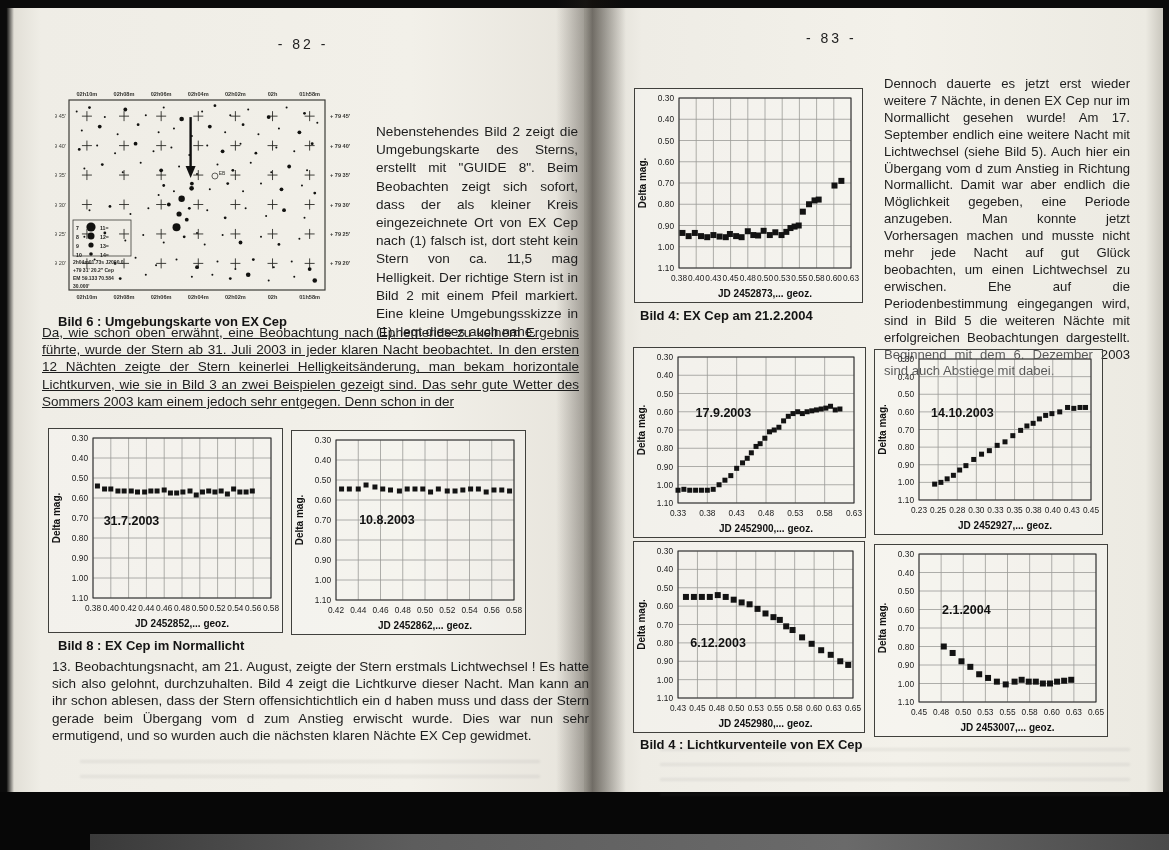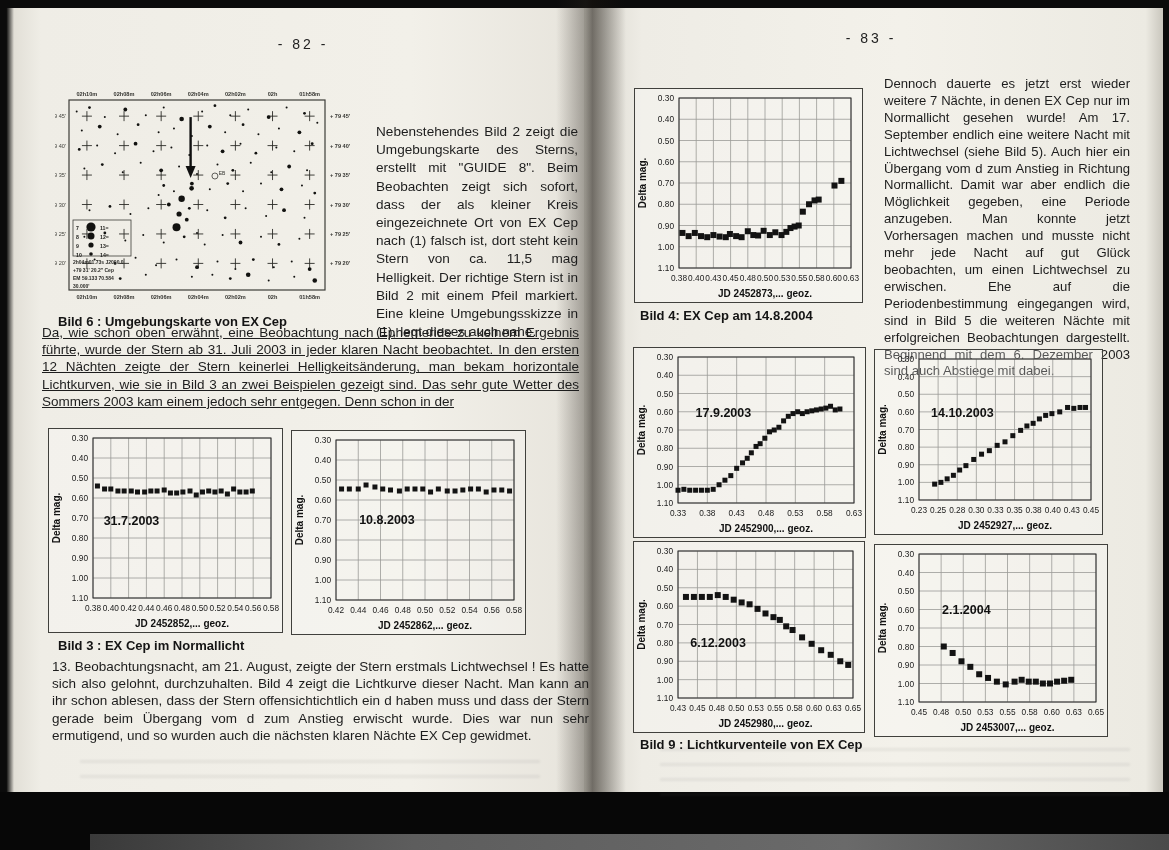--- a/index.html
+++ b/index.html
@@ -10,21 +10,21 @@
     background:linear-gradient(90deg,#dedbd2 0%,#efede6 6%,#f2f0e9 70%,#e7e4dc 100%);}
   #page-right{left:584px;width:579px;
     background:linear-gradient(90deg,#d8d5cc 0%,#eeece5 10%,#f3f1ea 55%,#eceae2 97%,#c9c6bd 100%);}
   #gutter{position:absolute;left:556px;top:0;width:70px;height:800px;
     background:linear-gradient(90deg,rgba(0,0,0,0) 0%,rgba(40,35,28,.38) 42%,rgba(25,20,15,.55) 52%,rgba(0,0,0,0) 100%);}
   #bottom-band{position:absolute;left:0;top:792px;width:1169px;height:58px;background:#070707;}
   #bottom-strip{position:absolute;left:90px;top:834px;width:1079px;height:16px;
     background:linear-gradient(90deg,#3a3a3a,#5d5d5d 30%,#6a6a6a 70%,#4a4a4a);}
   .pageno{position:absolute;font-size:14px;letter-spacing:3px;color:#222;}
   #pn82{left:238px;top:36px;width:130px;text-align:center;}
-  #pn83{left:806px;top:30px;width:130px;text-align:center;}
+  #pn83{left:806px;top:30px;width:130px;text-align:left;}
   .caption{position:absolute;font-weight:bold;font-size:13px;color:#141414;}
   .body-text{position:absolute;text-align:justify;color:#1d1d1d;}
   #col-82{left:376px;top:87px;width:202px;font-size:13.6px;line-height:18.2px;margin-top:36px;}
   #para-82-mid{left:42px;top:324px;width:537px;font-size:13.5px;line-height:17.2px;text-decoration:underline;}
   #para-82-bottom{left:52px;top:658px;width:537px;font-size:13.5px;line-height:17.2px;}
   #col-83{left:884px;top:76px;width:246px;font-size:13.1px;line-height:16.9px;}
   .chart{position:absolute;border:1px solid #40403c;background:rgba(255,255,255,.25);}
   #chartA{left:634px;top:88px;width:227px;height:213px;}
   #chartB{left:48px;top:428px;width:233px;height:203px;}
   #chartC{left:291px;top:430px;width:233px;height:203px;}
@@ -408,21 +408,21 @@
         <rect x="176.11250000000007" y="55.5" width="5" height="5" fill="#131313"></rect>
         <rect x="183.9000000000001" y="55.5" width="5" height="5" fill="#131313"></rect>
         <rect x="191.68750000000009" y="58.500000000000014" width="5" height="5" fill="#131313"></rect>
         <rect x="199.4750000000001" y="56.50000000000001" width="5" height="5" fill="#131313"></rect>
         <rect x="207.2625" y="56.50000000000001" width="5" height="5" fill="#131313"></rect>
         <rect x="215.04999999999998" y="57.50000000000001" width="5" height="5" fill="#131313"></rect>
         <text class="lbl" x="67.14" y="92.99999999999999">10.8.2003</text>
         <text class="ax" x="133" y="198" text-anchor="middle">JD 2452862,... geoz.</text>
         <text class="ax" transform="translate(11,89) rotate(-90)" text-anchor="middle">Delta mag.</text>
       </svg></div>
-  <div id="cap-bild3" class="caption">Bild 3 : EX Cep im Normallicht</div>
+  <div id="cap-bild3" class="caption">Bild 8 : EX Cep im Normallicht</div>
   <div id="para-82-bottom" class="body-text">13. Beobachtungsnacht, am 21. August, zeigte der Stern erstmals Lichtwechsel ! Es hatte sich also gelohnt, durchzuhalten. Bild 4 zeigt die Lichtkurve dieser Nacht. Man kann an ihr schon ablesen, dass der Stern offensichtichtlich ein d haben muss und dass der Stern gerade beim Übergang vom d zum Anstieg erwischt wurde. Dies war nun sehr ermutigend, und so wurden auch die nächsten klaren Nächte EX Cep gewidmet.</div>
 
   <div id="chartA" class="chart"><svg width="227" height="213">
         <line class="g" x1="44" y1="9" x2="44" y2="179"></line>
         <text class="tx" x="44" y="192" text-anchor="middle">0.38</text>
         <line class="g" x1="61.2" y1="9" x2="61.2" y2="179"></line>
         <text class="tx" x="61.2" y="192" text-anchor="middle">0.40</text>
         <line class="g" x1="78.4" y1="9" x2="78.4" y2="179"></line>
         <text class="tx" x="78.4" y="192" text-anchor="middle">0.43</text>
         <line class="g" x1="95.6" y1="9" x2="95.6" y2="179"></line>
@@ -484,21 +484,21 @@
         <rect x="160.71200000000005" y="133.5" width="6" height="6" fill="#131313"></rect>
         <rect x="164.84000000000003" y="119.68749999999997" width="6" height="6" fill="#131313"></rect>
         <rect x="171.03199999999995" y="112.25" width="6" height="6" fill="#131313"></rect>
         <rect x="176.53599999999997" y="108.42500000000001" width="6" height="6" fill="#131313"></rect>
         <rect x="180.66399999999996" y="107.575" width="6" height="6" fill="#131313"></rect>
         <rect x="196.488" y="93.54999999999998" width="6" height="6" fill="#131313"></rect>
         <rect x="203.368" y="88.87499999999999" width="6" height="6" fill="#131313"></rect>
         <text class="ax" x="130" y="208" text-anchor="middle">JD 2452873,... geoz.</text>
         <text class="ax" transform="translate(11,94) rotate(-90)" text-anchor="middle">Delta mag.</text>
       </svg></div>
-  <div id="cap-bild4a" class="caption">Bild 4:  EX Cep am 14.8.2004</div>
+  <div id="cap-bild4a" class="caption">Bild 4:  EX Cep am 21.2.2004</div>
   <div id="col-83" class="body-text">Dennoch dauerte es jetzt erst wieder weitere 7 Nächte, in denen EX Cep nur im Normallicht gesehen wurde! Am 17. September endlich eine weitere Nacht mit Lichtwechsel (siehe Bild 5). Auch hier ein Übergang vom d zum Anstieg in Richtung Normallicht. Damit war aber endlich die Möglichkeit gegeben, eine Periode anzugeben. Man konnte jetzt Vorhersagen machen und musste nicht mehr jede Nacht auf gut Glück beobachten, um einen Lichtwechsel zu erwischen. Ehe auf die Periodenbestimmung eingegangen wird, sind in Bild 5 die weiteren Nächte mit erfolgreichen Beobachtungen dargestellt. Beginnend mit dem 6. Dezember 2003 sind auch Abstiege mit dabei.</div>
 
   <div id="chartD" class="chart"><svg width="231" height="189">
         <line class="g" x1="44" y1="9" x2="44" y2="155"></line>
         <text class="tx" x="44" y="168" text-anchor="middle">0.33</text>
         <line class="g" x1="73.33333333333333" y1="9" x2="73.33333333333333" y2="155"></line>
         <text class="tx" x="73.33333333333333" y="168" text-anchor="middle">0.38</text>
         <line class="g" x1="102.66666666666666" y1="9" x2="102.66666666666666" y2="155"></line>
         <text class="tx" x="102.66666666666666" y="168" text-anchor="middle">0.43</text>
         <line class="g" x1="132" y1="9" x2="132" y2="155"></line>
@@ -749,17 +749,17 @@
         <rect x="157.81999999999994" y="133.64999999999998" width="6" height="6" fill="#131313"></rect>
         <rect x="164.89999999999995" y="135.49999999999997" width="6" height="6" fill="#131313"></rect>
         <rect x="171.97999999999996" y="135.49999999999997" width="6" height="6" fill="#131313"></rect>
         <rect x="179.05999999999997" y="133.64999999999998" width="6" height="6" fill="#131313"></rect>
         <rect x="186.13999999999996" y="132.72500000000002" width="6" height="6" fill="#131313"></rect>
         <rect x="193.21999999999997" y="131.79999999999998" width="6" height="6" fill="#131313"></rect>
         <text class="lbl" x="67.01" y="69.425">2.1.2004</text>
         <text class="ax" x="132.5" y="186" text-anchor="middle">JD 2453007,... geoz.</text>
         <text class="ax" transform="translate(11,83) rotate(-90)" text-anchor="middle">Delta mag.</text>
       </svg></div>
-  <div id="cap-bild4b" class="caption">Bild 9 : Lichtkurventeile von EX Cep</div>
+  <div id="cap-bild4b" class="caption">Bild 4 : Lichtkurventeile von EX Cep</div>
 
   <div id="sm1" class="smudge"></div>
   <div id="sm2" class="smudge"></div>
 </div>
 
 </body></html>

